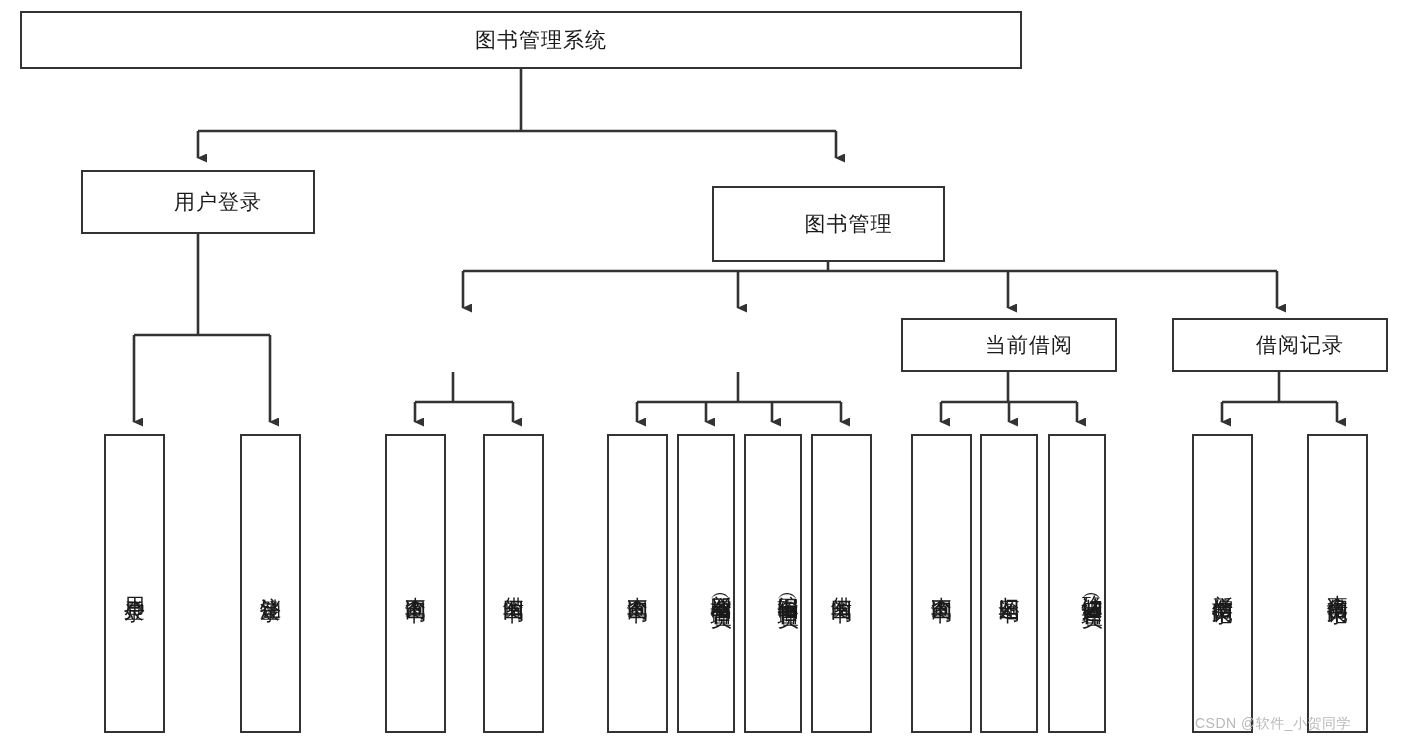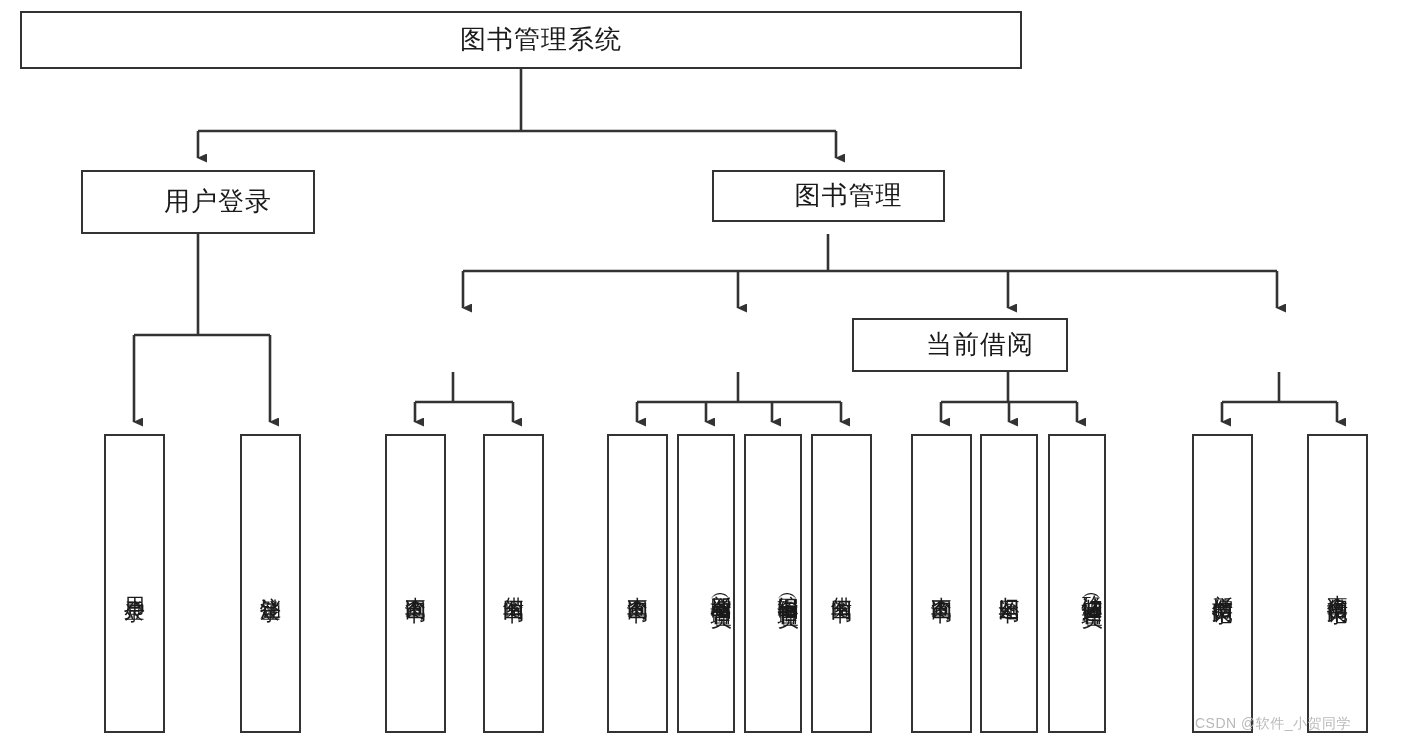--- a/index.html
+++ b/index.html
@@ -22,21 +22,21 @@
     box-sizing: border-box;
     border: 2px solid #333333;
     background: #ffffff;
     display: flex;
     align-items: center;
     justify-content: center;
     color: #1a1a1a;
     line-height: 1.15;
   }
   .node.horizontal {
-    font-size: 26px;
+    font-size: 21px;
     letter-spacing: 1px;
     padding-left: 40px;
   }
   .node.vertical {
     writing-mode: vertical-rl;
     text-orientation: upright;
     font-size: 21px;
     letter-spacing: 2px;
     align-items: flex-start;
     justify-content: center;
@@ -121,26 +121,29 @@
     </g>
   </svg>
 
   <div class="node horizontal" style="left:20px; top:11px; width:1002px; height:58px;">
     <span class="node-label">图书管理系统</span>
   </div>
 
   <div class="node horizontal" style="left:81px; top:170px; width:234px; height:64px;">
     <span class="node-label">用户登录</span>
   </div>
-  <div class="node horizontal" style="left:712px; top:170px; width:233px; height:52px;">
+  <div class="node horizontal" style="left:712px; top:186px; width:233px; height:76px;">
     <span class="node-label">图书管理</span>
   </div>
 
-  <div class="node horizontal" style="left:852px; top:318px; width:216px; height:54px;">
+  <div class="node horizontal" style="left:901px; top:318px; width:216px; height:54px;">
     <span class="node-label">当前借阅</span>
+  </div>
+  <div class="node horizontal" style="left:1172px; top:318px; width:216px; height:54px;">
+    <span class="node-label">借阅记录</span>
   </div>
 
   <div class="node vertical mid" style="left:104px; top:434px; width:61px; height:299px;">
     <span class="node-label">用户登录</span>
   </div>
   <div class="node vertical mid" style="left:240px; top:434px; width:61px; height:299px;">
     <span class="node-label">注销登录</span>
   </div>
 
   <div class="node vertical mid" style="left:385px; top:434px; width:61px; height:299px;">

